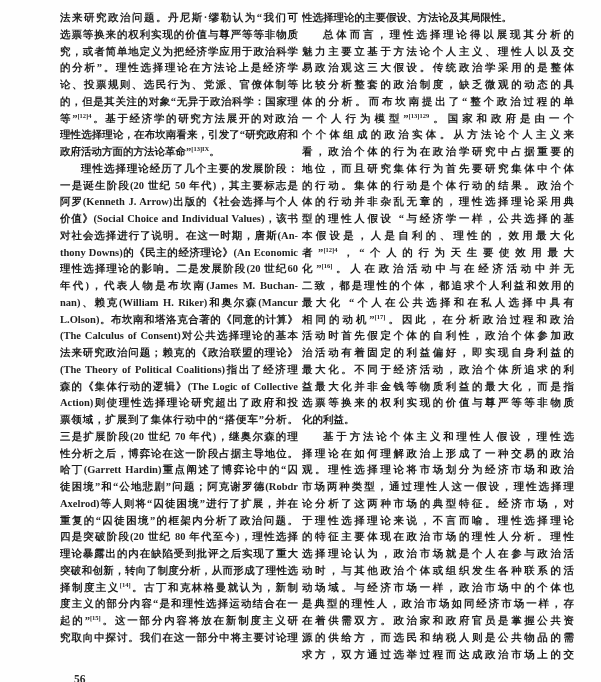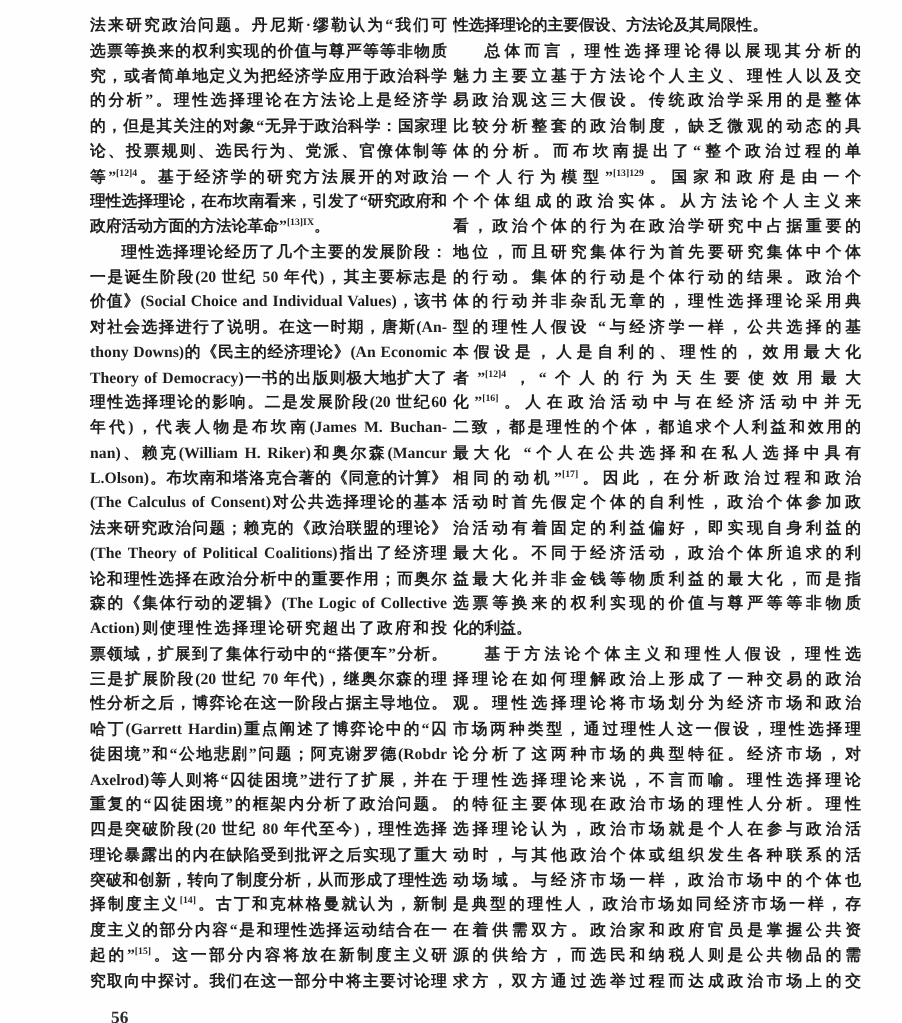--- a/index.html
+++ b/index.html
@@ -53,39 +53,38 @@
 </style>
 </head>
 <body>
 
 <div id="page">
   <div class="column" id="col-left">
       <div class="line">法来研究政治问题。丹尼斯·缪勒认为“我们可</div>
       <div class="line">选票等换来的权利实现的价值与尊严等等非物质</div>
       <div class="line">究，或者简单地定义为把经济学应用于政治科学</div>
       <div class="line">的分析”。理性选择理论在方法论上是经济学</div>
+      <div class="line">论、投票规则、选民行为、党派、官僚体制等</div>
       <div class="line">的，但是其关注的对象“无异于政治科学：国家理</div>
-      <div class="line">论、投票规则、选民行为、党派、官僚体制等</div>
       <div class="line">等”<sup>[12]4</sup>。基于经济学的研究方法展开的对政治</div>
       <div class="line">理性选择理论，在布坎南看来，引发了“研究政府和</div>
       <div class="line end">政府活动方面的方法论革命”<sup>[13]IX</sup>。</div>
       <div class="line indent">理性选择理论经历了几个主要的发展阶段：</div>
       <div class="line">一是诞生阶段(20 世纪 50 年代)，其主要标志是</div>
+      <div class="line">阿罗(Kenneth J. Arrow)出版的《社会选择与个人</div>
       <div class="line">价值》(Social Choice and Individual Values)，该书</div>
       <div class="line">对社会选择进行了说明。在这一时期，唐斯(An-</div>
       <div class="line">thony Downs)的《民主的经济理论》(An Economic</div>
-      <div class="line">Theory of Democracy)一书的出版则极大地扩大了</div>
       <div class="line">理性选择理论的影响。二是发展阶段(20 世纪60</div>
       <div class="line">年代)，代表人物是布坎南(James M. Buchan-</div>
       <div class="line">nan)、赖克(William H. Riker)和奥尔森(Mancur</div>
       <div class="line">L.Olson)。布坎南和塔洛克合著的《同意的计算》</div>
       <div class="line">(The Calculus of Consent)对公共选择理论的基本</div>
       <div class="line">法来研究政治问题；赖克的《政治联盟的理论》</div>
       <div class="line">(The Theory of Political Coalitions)指出了经济理</div>
-      <div class="line">论和理性选择在政治分析中的重要作用；而奥尔</div>
       <div class="line">森的《集体行动的逻辑》(The Logic of Collective</div>
       <div class="line">Action)则使理性选择理论研究超出了政府和投</div>
       <div class="line">票领域，扩展到了集体行动中的“搭便车”分析。</div>
       <div class="line">三是扩展阶段(20 世纪 70 年代)，继奥尔森的理</div>
       <div class="line">性分析之后，博弈论在这一阶段占据主导地位。</div>
       <div class="line">哈丁(Garrett Hardin)重点阐述了博弈论中的“囚</div>
       <div class="line">徒困境”和“公地悲剧”问题；阿克谢罗德(Robdr</div>
       <div class="line">Axelrod)等人则将“囚徒困境”进行了扩展，并在</div>
       <div class="line">重复的“囚徒困境”的框架内分析了政治问题。</div>
       <div class="line">四是突破阶段(20 世纪 80 年代至今)，理性选择</div>

